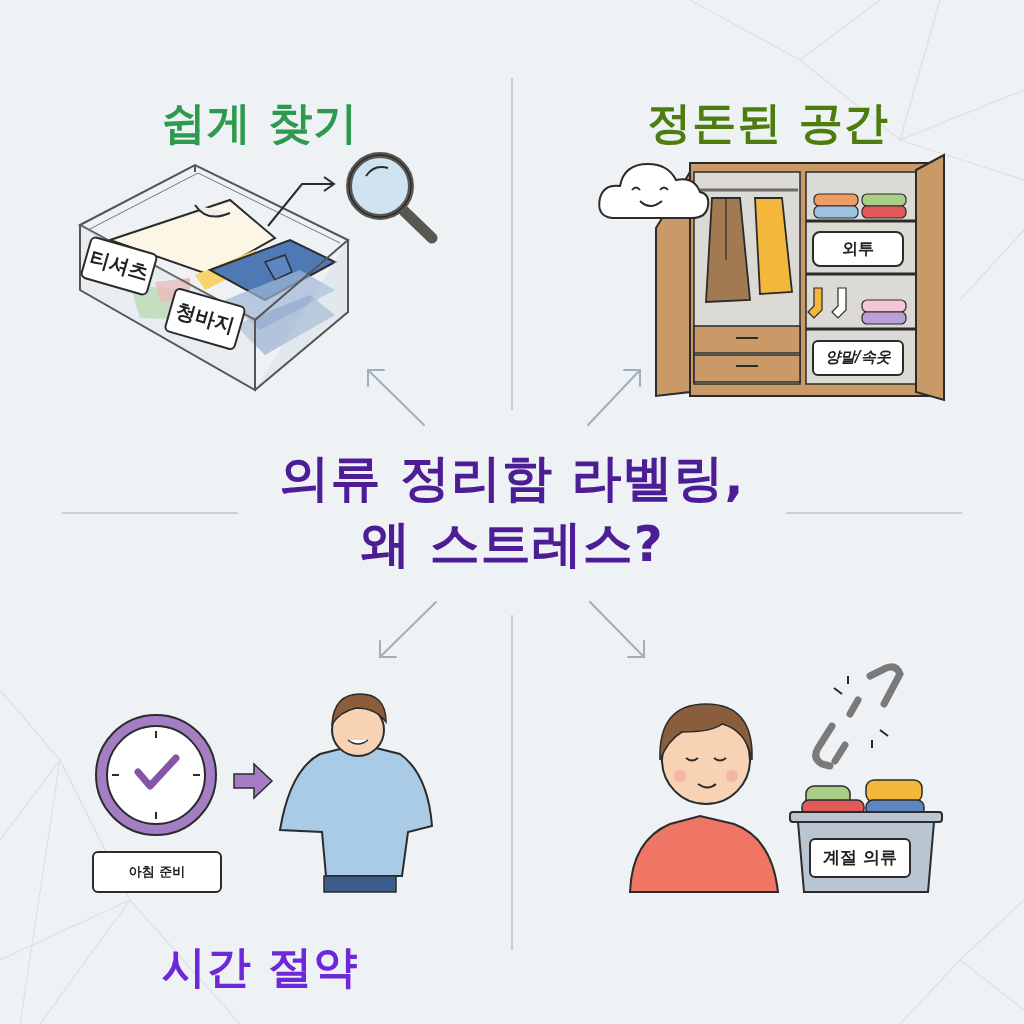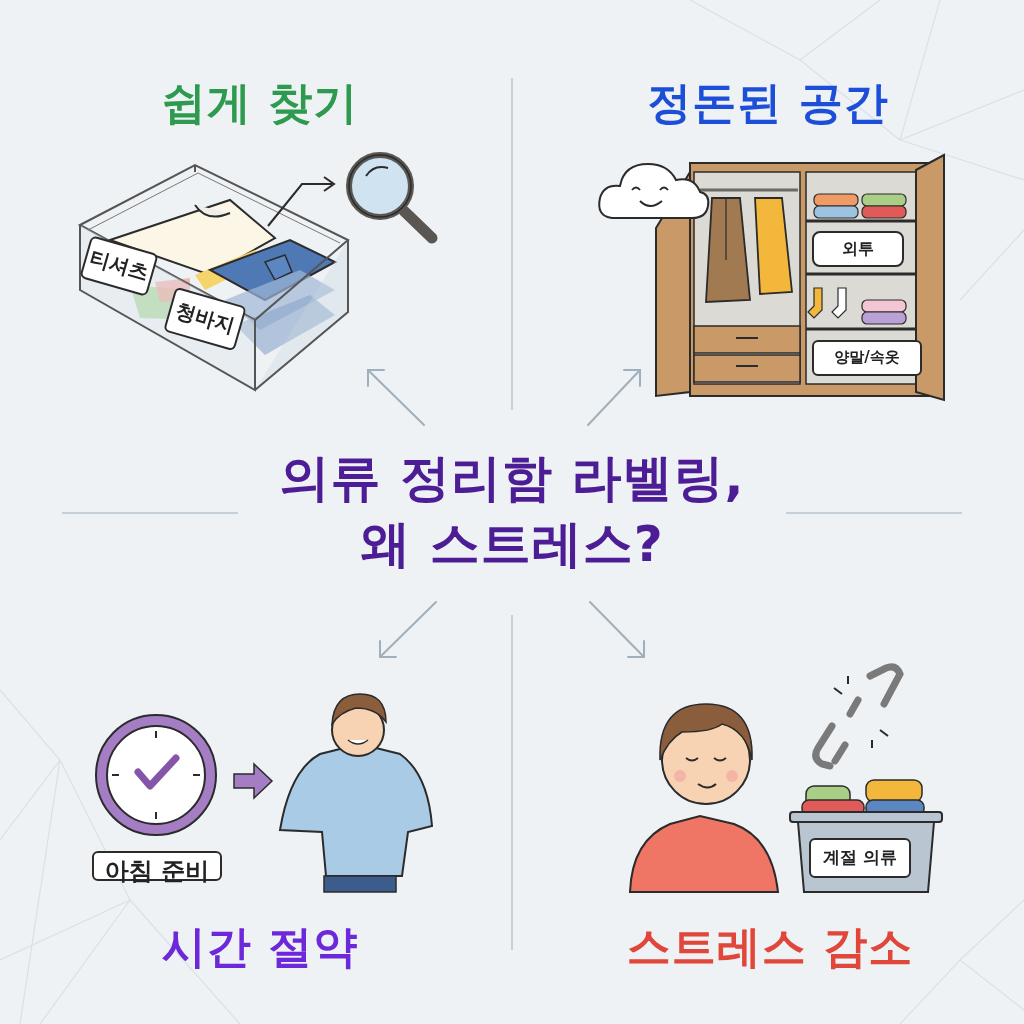--- a/index.html
+++ b/index.html
@@ -11,20 +11,21 @@
   }
   .canvas { position: absolute; inset: 0; width: 1024px; height: 1024px; }
   .bg-lines, .overlay { position: absolute; inset: 0; width: 1024px; height: 1024px; }
   .heading {
     position: absolute;
     font-weight: bold;
     font-size: 44px;
     letter-spacing: 1px;
     white-space: nowrap;
     text-align: center;
+    margin-top: 20px;
   }
   .h-tl { left: 150px; top: 74px; width: 220px; }
   .h-tr { left: 638px; top: 74px; width: 260px; }
   .h-bl { left: 150px; top: 918px; width: 220px; }
   .h-br { left: 620px; top: 918px; width: 300px; }
   .center-title {
     position: absolute;
     left: 212px; top: 445px; width: 600px;
     text-align: center;
     font-weight: bold;
@@ -38,22 +39,22 @@
     border: 2.5px solid #2b2b2b;
     border-radius: 6px;
     font-weight: bold;
     color: #222;
     text-align: center;
     white-space: nowrap;
   }
   .lbl-tshirt { left: 84px; top: 244px; width: 70px; height: 44px; font-size: 20px; line-height: 39px; transform: rotate(16deg); }
   .lbl-jeans { left: 168px; top: 296px; width: 74px; height: 46px; font-size: 20px; line-height: 41px; transform: rotate(16deg); }
   .lbl-coat { left: 812px; top: 231px; width: 92px; height: 36px; font-size: 16px; line-height: 31px; border-radius: 8px; }
-  .lbl-socks { left: 812px; top: 340px; width: 110px; height: 36px; font-size: 15px; line-height: 31px; }
-  .lbl-morning { left: 92px; top: 851px; width: 130px; height: 30px; font-size: 24px; line-height: 37px; }
+  .lbl-socks { left: 812px; top: 340px; width: 92px; height: 36px; font-size: 15px; line-height: 31px; font-style: italic; }
+  .lbl-morning { left: 92px; top: 851px; width: 130px; height: 42px; font-size: 13px; line-height: 37px; }
   .lbl-seasonal { left: 809px; top: 838px; width: 102px; height: 40px; font-size: 17px; line-height: 35px; }
 </style>
 </head>
 <body>
 
 <div class="canvas">
 
   <svg class="bg-lines" viewBox="0 0 1024 1024">
     <g stroke="#d9e1e6" stroke-width="1.2" fill="none">
       <path d="M690 0 L800 60 L880 0 M800 60 L900 140 L1024 90 M900 140 L1024 180 M940 0 L900 140 M1024 230 L960 300"></path>
@@ -199,23 +200,22 @@
       <rect x="806" y="786" width="44" height="22" rx="8" fill="#a9cf86" stroke="#2b2b2b" stroke-width="1.5"></rect>
       <rect x="866" y="780" width="56" height="22" rx="8" fill="#f3b73b" stroke="#2b2b2b" stroke-width="1.5"></rect>
       <rect x="802" y="800" width="62" height="16" rx="7" fill="#e05a5a" stroke="#2b2b2b" stroke-width="1.5"></rect>
       <rect x="866" y="800" width="58" height="16" rx="7" fill="#5b86c1" stroke="#2b2b2b" stroke-width="1.5"></rect>
       <rect x="790" y="812" width="152" height="10" rx="3" fill="#b9c5d1" stroke="#2b2b2b" stroke-width="2"></rect>
       <path d="M798 822 L934 822 L928 892 L804 892 Z" fill="#b9c5d1" stroke="#2b2b2b" stroke-width="2"></path>
     </g>
   </svg>
 
   <div class="heading h-tl" style="color:#2e9a4f">쉽게 찾기</div>
-  <div class="heading h-tr" style="color:#1d4ed8">정돈된 공간</div>
+  <div class="heading h-tr" style="color:#4d7c0f">정돈된 공간</div>
   <div class="heading h-bl" style="color:#6d28d9">시간 절약</div>
-  <div class="heading h-br" style="color:#e0463a">스트레스 감소</div>
 
   <div class="center-title" style="color:#4c1d95">
     <div>의류 정리함 라벨링,</div>
     <div>왜 스트레스?</div>
   </div>
 
   <div class="lbl lbl-tshirt">티셔츠</div>
   <div class="lbl lbl-jeans">청바지</div>
   <div class="lbl lbl-coat">외투</div>
   <div class="lbl lbl-socks">양말/속옷</div>

